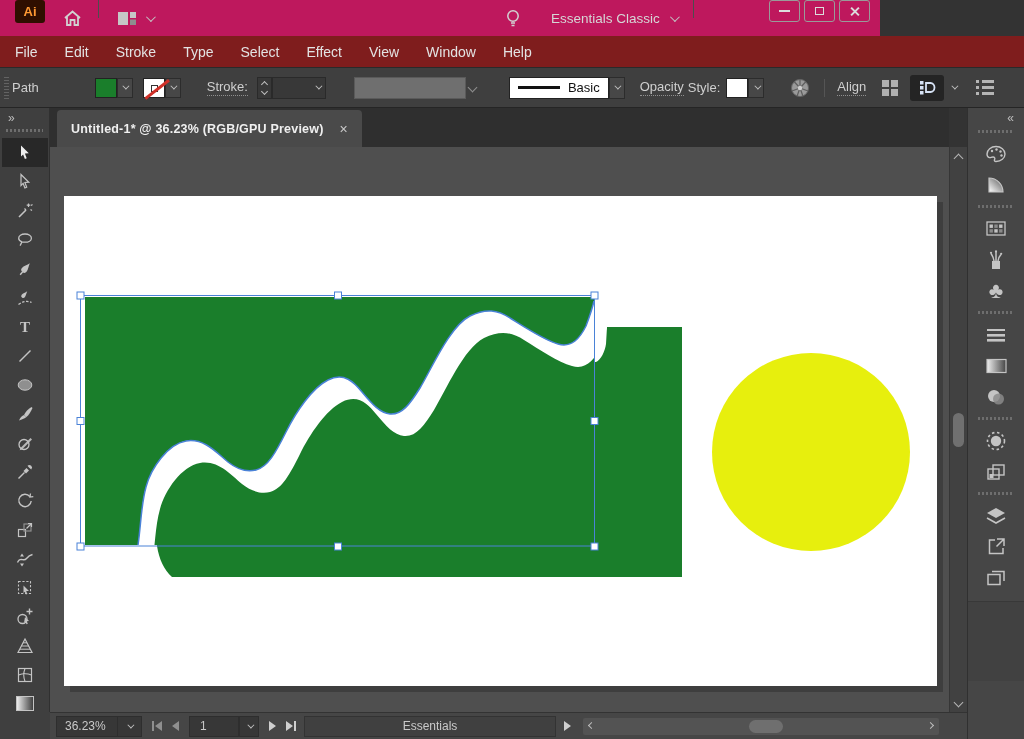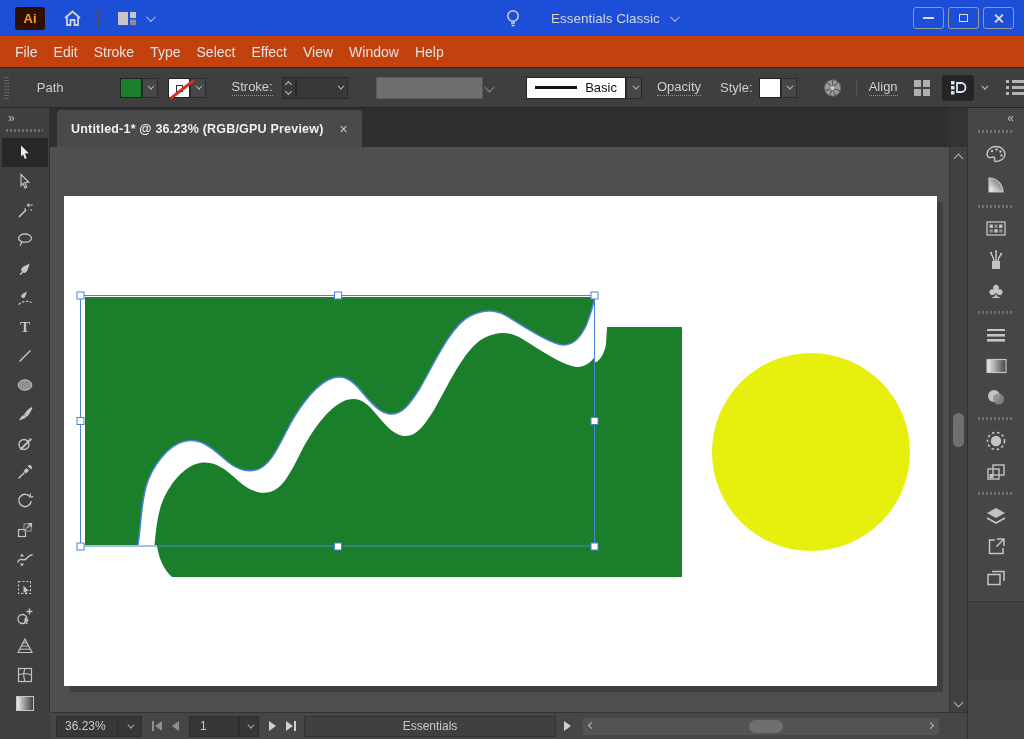--- a/index.html
+++ b/index.html
@@ -2,21 +2,21 @@
 <html><head>
 <meta charset="utf-8">
 <style>
   * { margin:0; padding:0; box-sizing:border-box; }
   html,body { width:1024px; height:739px; overflow:hidden; background:#333;
     font-family:"Liberation Sans", sans-serif; -webkit-font-smoothing:antialiased; }
   .abs { position:absolute; }
   #app { position:relative; width:1024px; height:739px; }
 
   
-  #titlebar { left:0; top:0; width:1024px; height:36px; background:#1d4ed8; display:flex; align-items:center; }
+  #titlebar { left:0; top:0; width:880px; height:36px; background:#be185d; display:flex; }
   .ai-logo { width:30px; height:23px; margin-left:15px; background:#2f0f00; border-radius:3px;
     color:#ff9a33; font-weight:bold; font-size:13px; display:flex; align-items:center; justify-content:center; }
   .tb-icon { color:#d2d2d2; margin-left:18px; display:flex; align-items:center; }
   .vsep { width:1px; height:18px; background:#4d4d4d; margin-left:16px; }
   .chev { width:7px; height:7px; border-right:1.5px solid #c2c2c2; border-bottom:1.5px solid #c2c2c2;
     transform:rotate(45deg) translateY(-2px); display:inline-block; }
   .chev.sm { width:5px; height:5px; }
   .workspace { color:#d6d6d6; font-size:13.5px; margin-left:14px; display:flex; align-items:center; gap:10px; }
   .searchbox { width:205px; height:22px; background:#272727; border:1px solid #515151; border-radius:2px;
     margin-left:22px; display:flex; align-items:center; padding:0 6px; gap:4px; }
@@ -25,22 +25,22 @@
   .searchbox input::placeholder { color:#7e7e7e; }
   .winbtns { margin-left:auto; margin-right:10px; display:flex; gap:4px; }
   .winbtn { width:31px; height:22px; border:1px solid #9a9a9a; border-radius:3px; display:flex; align-items:center; justify-content:center; }
   .glyph-min { width:11px; height:2px; background:#dcdcdc; }
   .glyph-max { width:9px; height:8px; border:1.5px solid #dcdcdc; }
   .glyph-close { position:relative; width:11px; height:11px; }
   .glyph-close:before,.glyph-close:after { content:""; position:absolute; left:5px; top:0; width:2px; height:11px; background:#dcdcdc; }
   .glyph-close:before { transform:rotate(45deg); } .glyph-close:after { transform:rotate(-45deg); }
 
   
-  #menubar { left:0; top:36px; width:1024px; height:32px; background:#c2410c; display:flex; align-items:center;
-    gap:16px; padding-left:15px; border-bottom:1px solid #2a2a2a; }
+  #menubar { left:0; top:36px; width:1024px; height:32px; background:#7f1d1d; display:flex; align-items:center;
+    gap:27px; padding-left:15px; border-bottom:1px solid #2a2a2a; }
   #menubar span { color:#e3e3e3; font-size:14px; }
 
   
   #controlbar { left:0; top:68px; width:1024px; height:40px; background:#3f3f3f; border-bottom:1px solid #252525;
     display:flex; align-items:center; color:#cfcfcf; font-size:13px; }
   .grip-v { width:5px; height:22px; margin-left:4px;
     background:repeating-linear-gradient(0deg,#636363 0 1px,transparent 1px 3px); }
   .dotted-label { border-bottom:1px dotted #909090; padding-bottom:1px; }
   .swatch-group { display:flex; align-items:center; }
   .swatch { width:22px; height:20px; border:1px solid #222; background:#fff; position:relative; }
@@ -176,21 +176,21 @@
       <span>Type</span>
       <span>Select</span>
       <span>Effect</span>
       <span>View</span>
       <span>Window</span>
       <span>Help</span>
     </div>
 
   <div id="controlbar" class="abs">
     <div class="grip-v"></div>
-    <span style="margin-left:28px;">Path</span>
+    <span style="margin-left:3px;">Path</span>
     <div class="swatch-group" style="margin-left:56px;">
       <div class="swatch" style="background: rgb(26, 126, 43);"></div>
       <div class="chevbtn">
           <i class="chev sm"></i>
         </div>
     </div>
     <div class="swatch-group" style="margin-left:10px;">
       <div class="swatch">
           <i class="inner-sq"></i>
           <i class="red-slash"></i>
@@ -212,21 +212,21 @@
     <div class="swatch-group" style="margin-left:16px;">
       <div class="dd-basic">
         <i class="strokeline"></i>
         <span>Basic</span>
       </div>
       <div class="chevbtn" style="height:22px;">
           <i class="chev sm"></i>
         </div>
     </div>
     <span class="dotted-label" style="margin-left:15px;">Opacity</span>
-    <span style="margin-left:19px;text-align:right;">Style:</span>
+    <span style="margin-left:4px;text-align:right;">Style:</span>
     <div class="swatch-group" style="margin-left:6px;">
       <div class="swatch"></div>
       <div class="chevbtn">
           <i class="chev sm"></i>
         </div>
     </div>
     <svg width="20" height="20" viewBox="0 0 20 20" style="margin-left:26px;">
       <circle cx="10" cy="10" r="8.5" fill="#9a9a9a"></circle>
         <circle cx="10" cy="10" r="8.5" fill="none" stroke="#666" stroke-width="1"></circle>
       <path d="M10,10 L10,1.5 M10,10 L18,13 M10,10 L13,18.2 M10,10 L2,13 M10,10 L7,18.2 M10,10 L4,3.5 M10,10 L16,3.5" stroke="#5e5e5e" stroke-width="1.2"></path>

